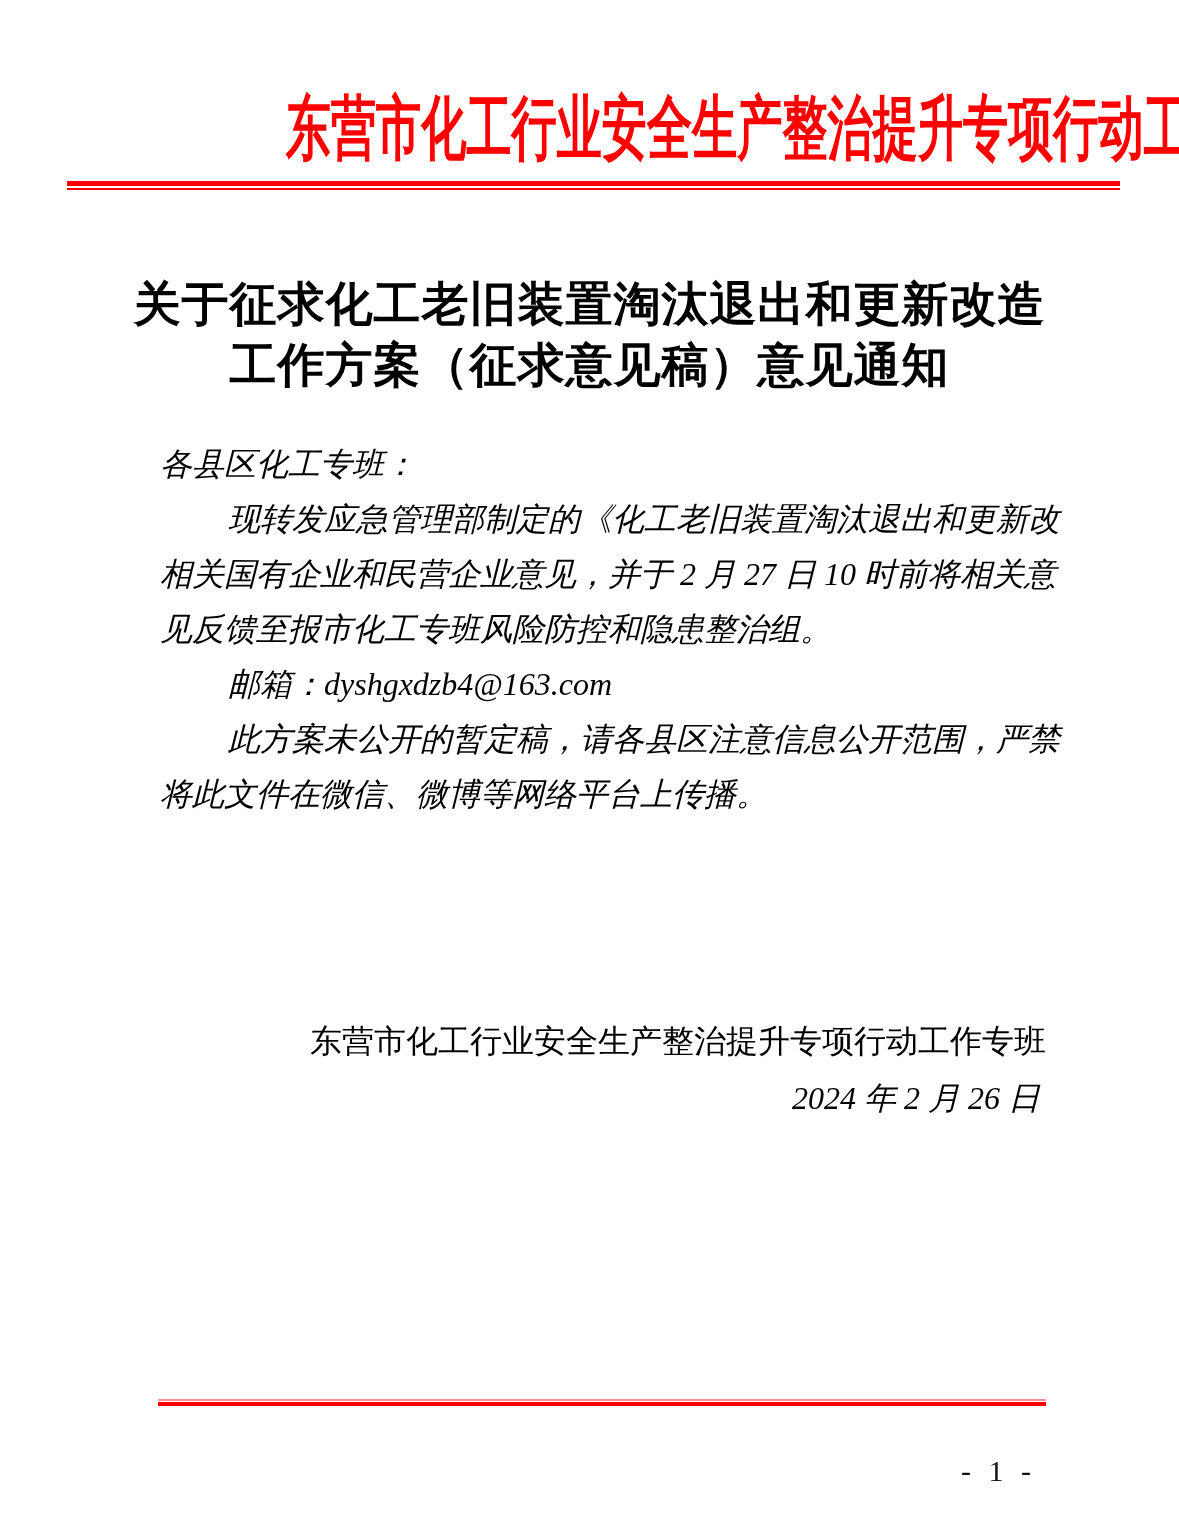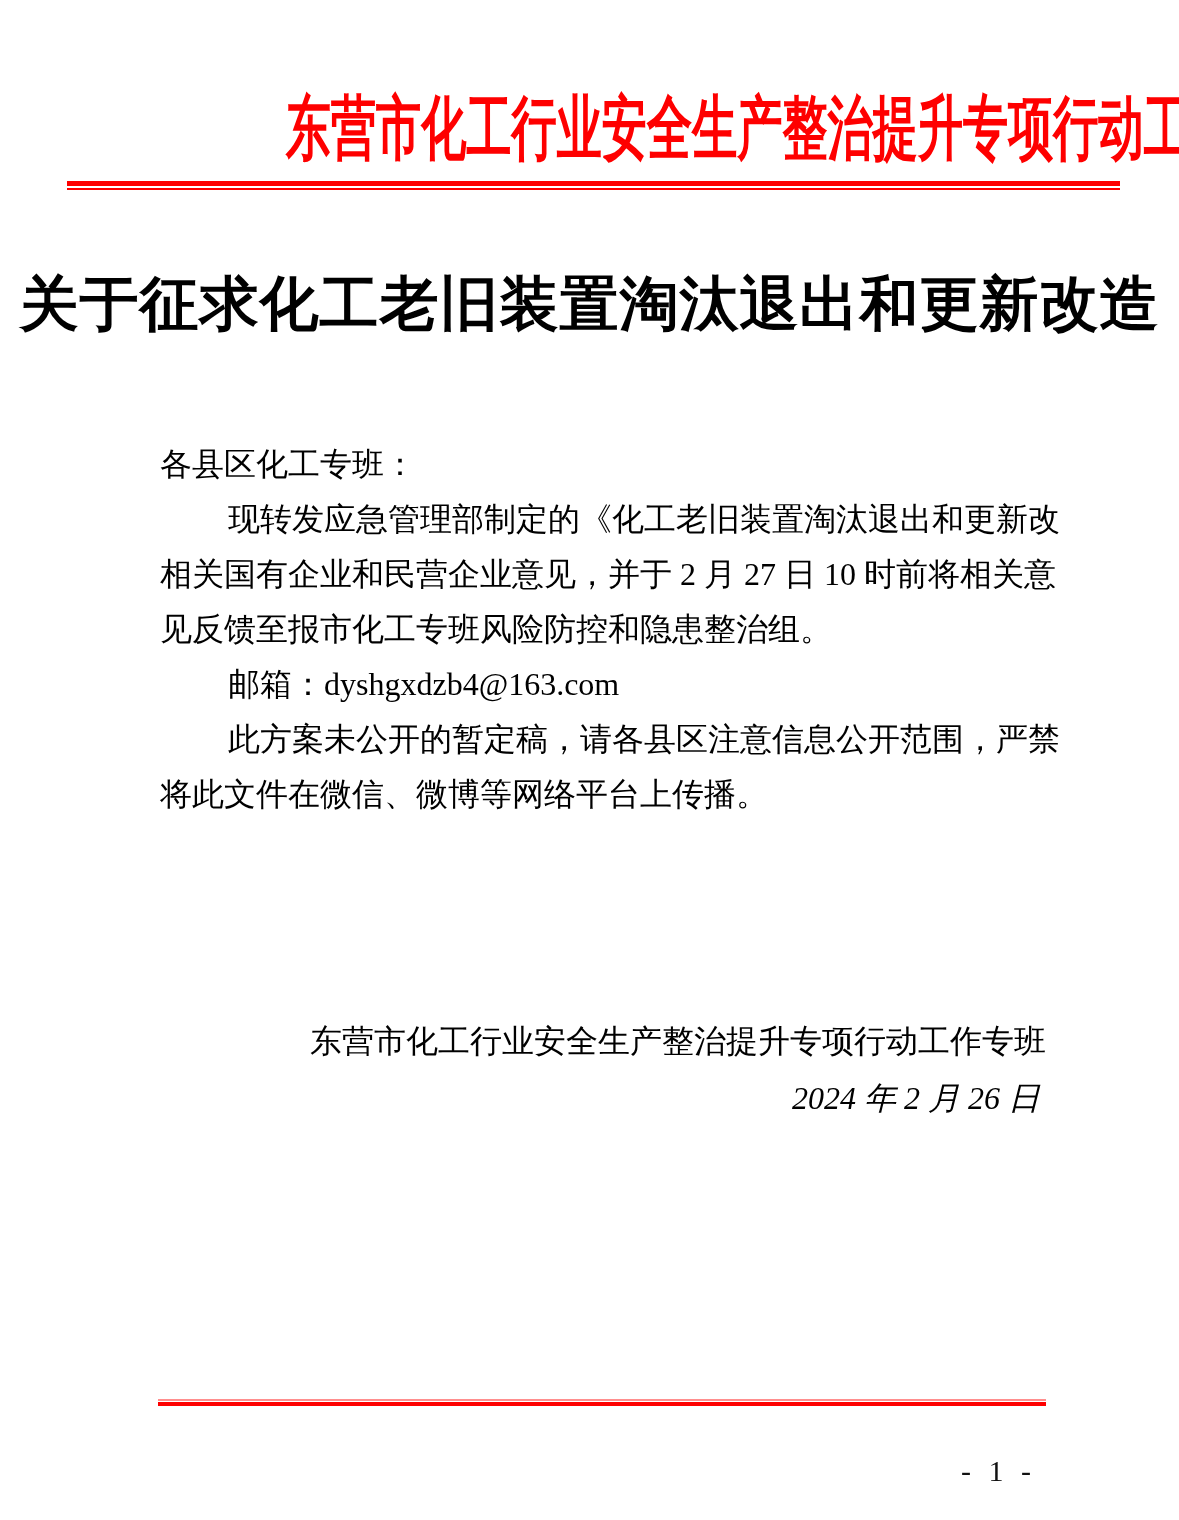--- a/index.html
+++ b/index.html
@@ -49,37 +49,38 @@
   .rule-top .r-thin  { height: 2px; background: #fe0000; }
 
   
   .doc-title {
     position: absolute;
     top: 274px;
     left: 0;
     width: 1179px;
     text-align: center;
     font-weight: bold;
-    font-size: 59px;
+    font-size: 47px;
     line-height: 61px;
     letter-spacing: 1px;
   }
 
   
   .body-block {
     position: absolute;
     top: 437px;
     left: 160px;
     width: 886px;
     font-size: 32px;
     line-height: 55px;
   }
   .body-line {
     white-space: nowrap;
     text-align: justify;
+    font-style: italic;
   }
   .body-line.fill {
     text-align-last: justify;
   }
   .body-line.indent {
     padding-left: 68px;
   }
 
   
   .signature-block {
@@ -131,20 +132,21 @@
   </div>
 
   <div class="rule-top">
     <div class="r-thick"></div>
     <div class="r-gap"></div>
     <div class="r-thin"></div>
   </div>
 
   <div class="doc-title">
     <div>关于征求化工老旧装置淘汰退出和更新改造</div>
+    <div>工作方案（征求意见稿）意见通知</div>
   </div>
 
   <div class="body-block">
     <div class="body-line">各县区化工专班：</div>
     <div class="body-line indent fill">现转发应急管理部制定的《化工老旧装置淘汰退出和更新改</div>
     <div class="body-line fill">相关国有企业和民营企业意见，并于 2 月 27 日 10 时前将相关意</div>
     <div class="body-line">见反馈至报市化工专班风险防控和隐患整治组。</div>
     <div class="body-line indent">邮箱：dyshgxdzb4@163.com</div>
     <div class="body-line indent fill">此方案未公开的暂定稿，请各县区注意信息公开范围，严禁</div>
     <div class="body-line">将此文件在微信、微博等网络平台上传播。</div>

